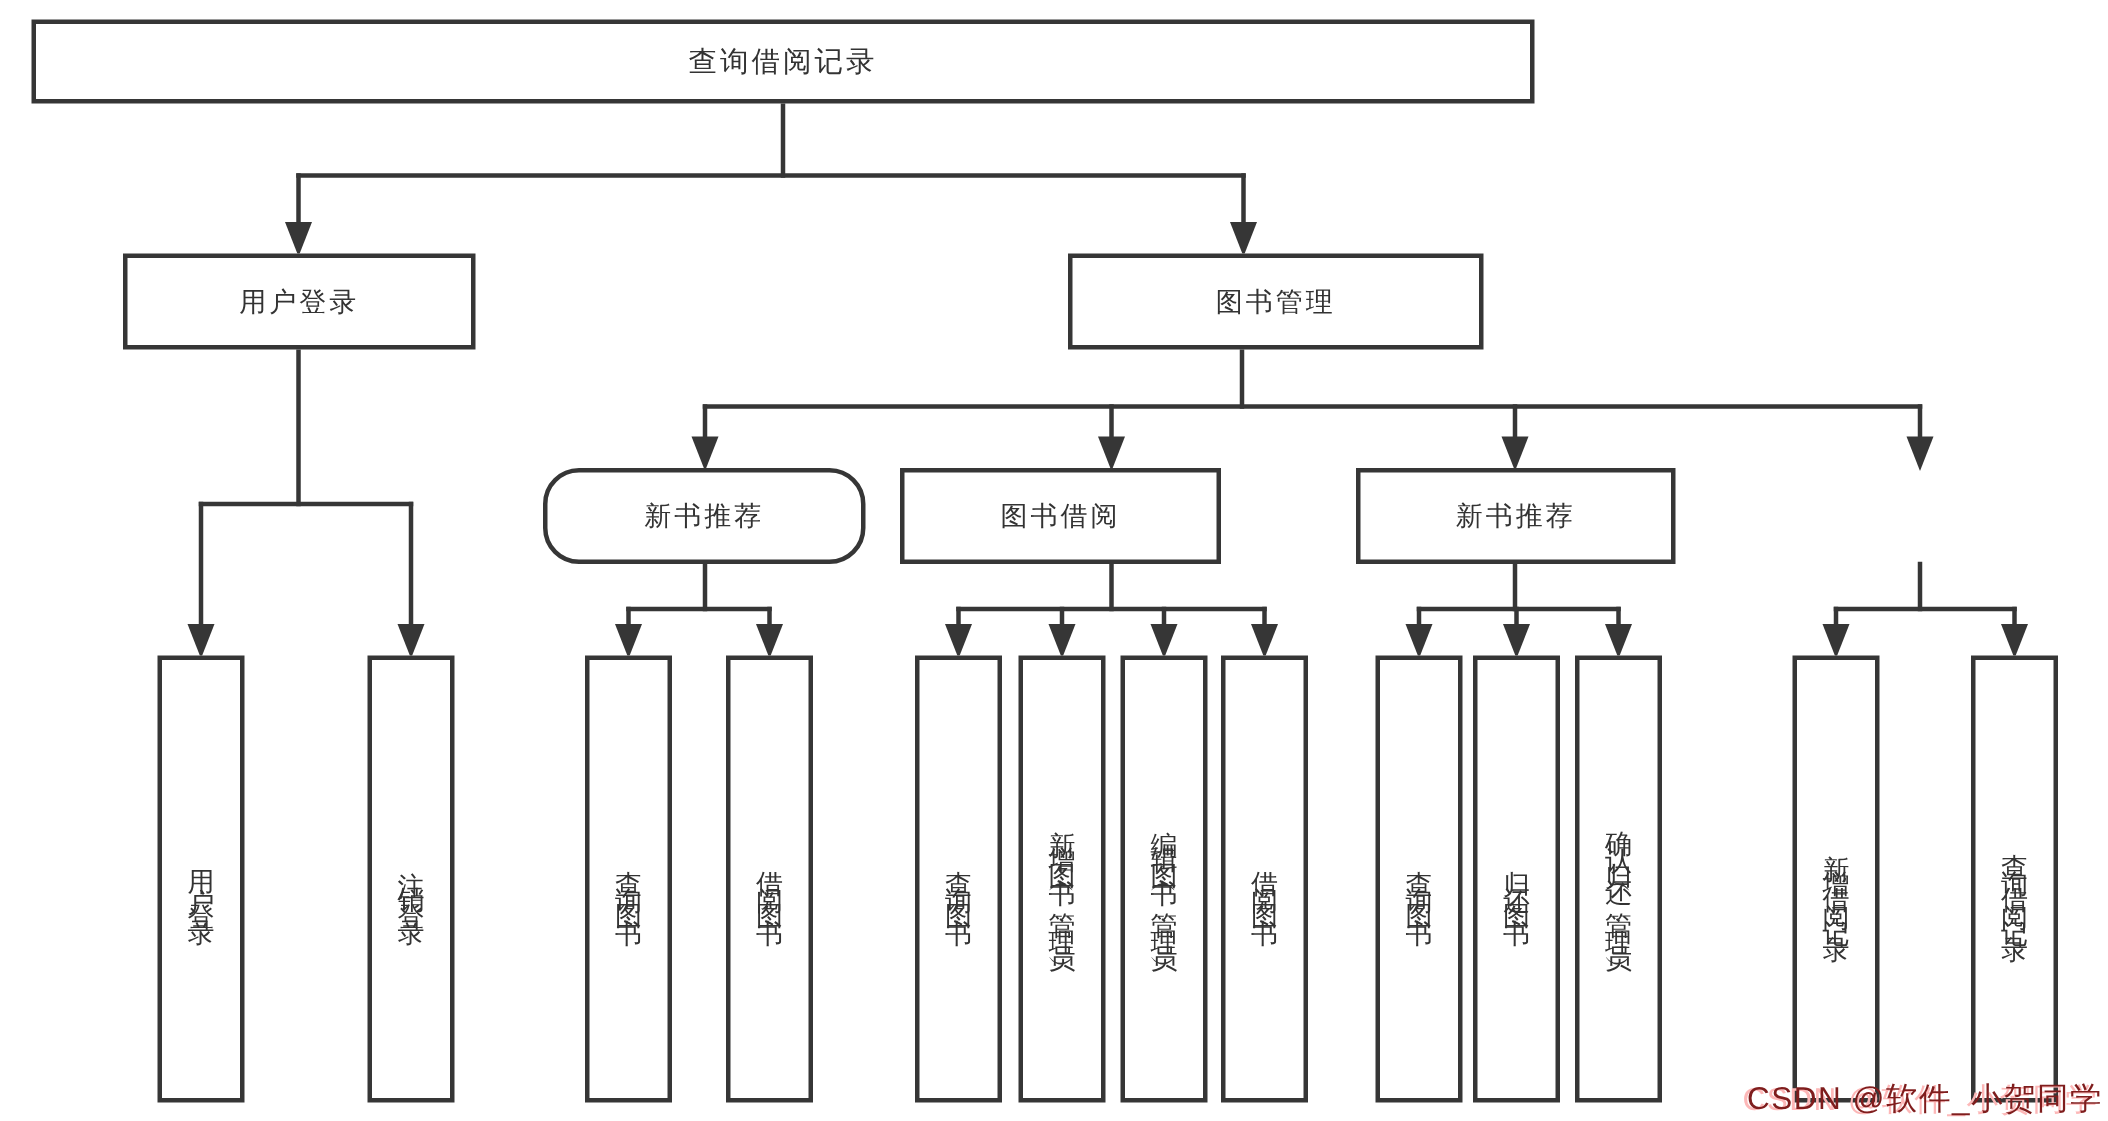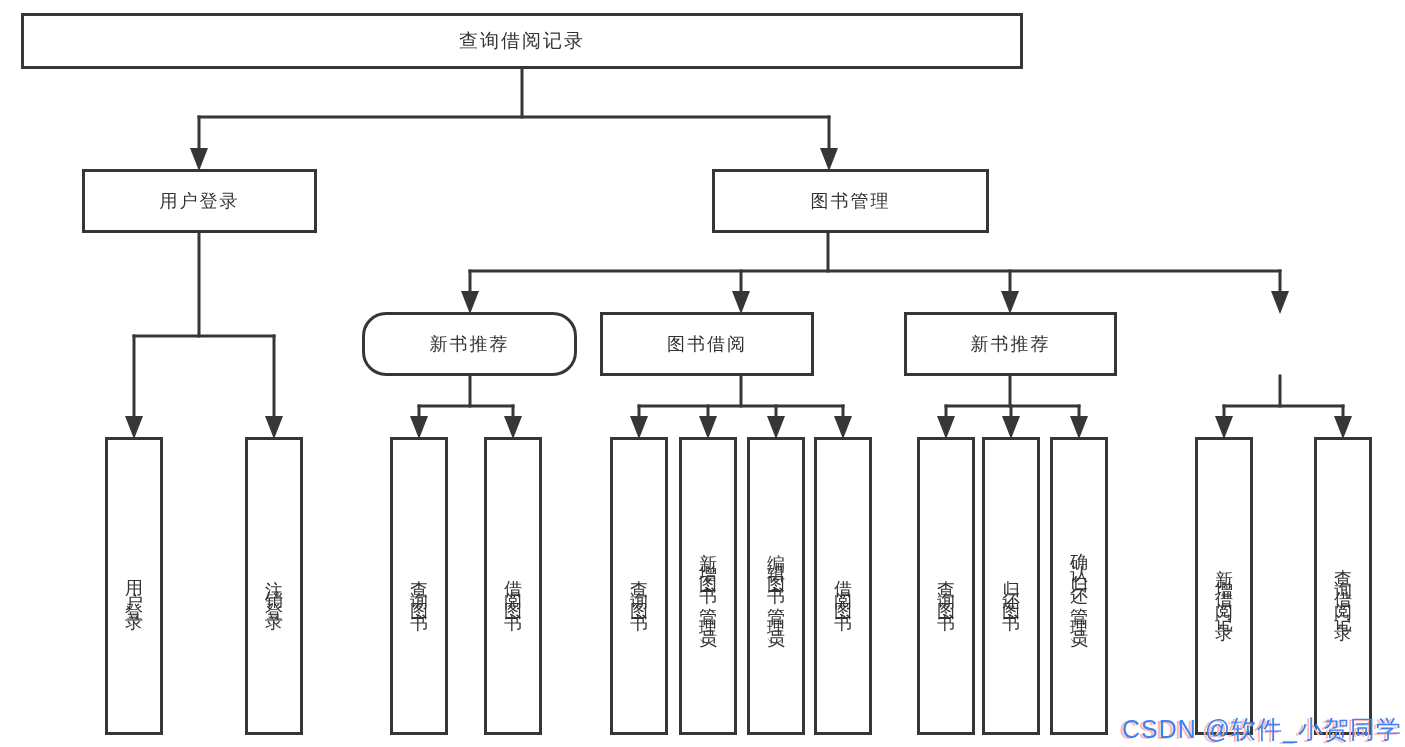--- a/index.html
+++ b/index.html
@@ -40,22 +40,22 @@
     text-orientation: mixed;
     letter-spacing: 11px;
     line-height: 58px;
     font-size: 18px;
     padding-top: 4px;
   }
   .watermark {
     position: absolute;
     right: 3px;
     bottom: 1px;
-    font-size: 25px;
-    color: #3b82f6;
+    font-size: 21px;
+    color: #7f1d1d;
     text-shadow: -3px 1px 0 #fdb8b8;
     letter-spacing: 1px;
     z-index: 3;
     white-space: nowrap;
   }
 </style>
 </head>
 <body>
 
 <div id="stage">

